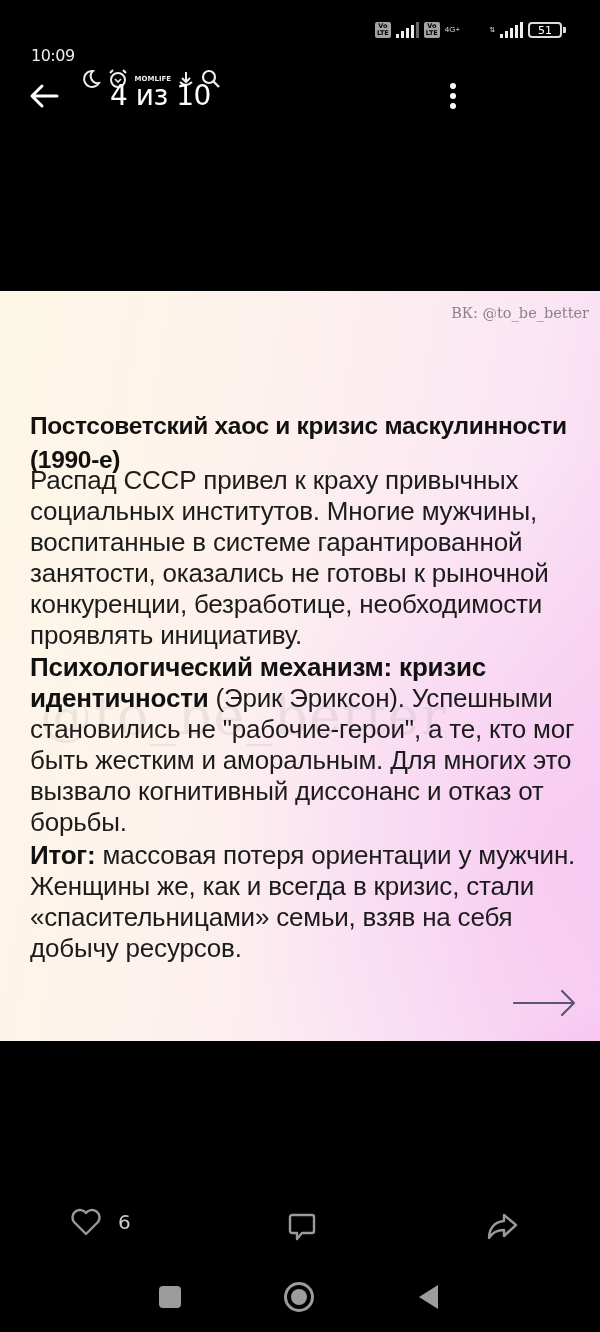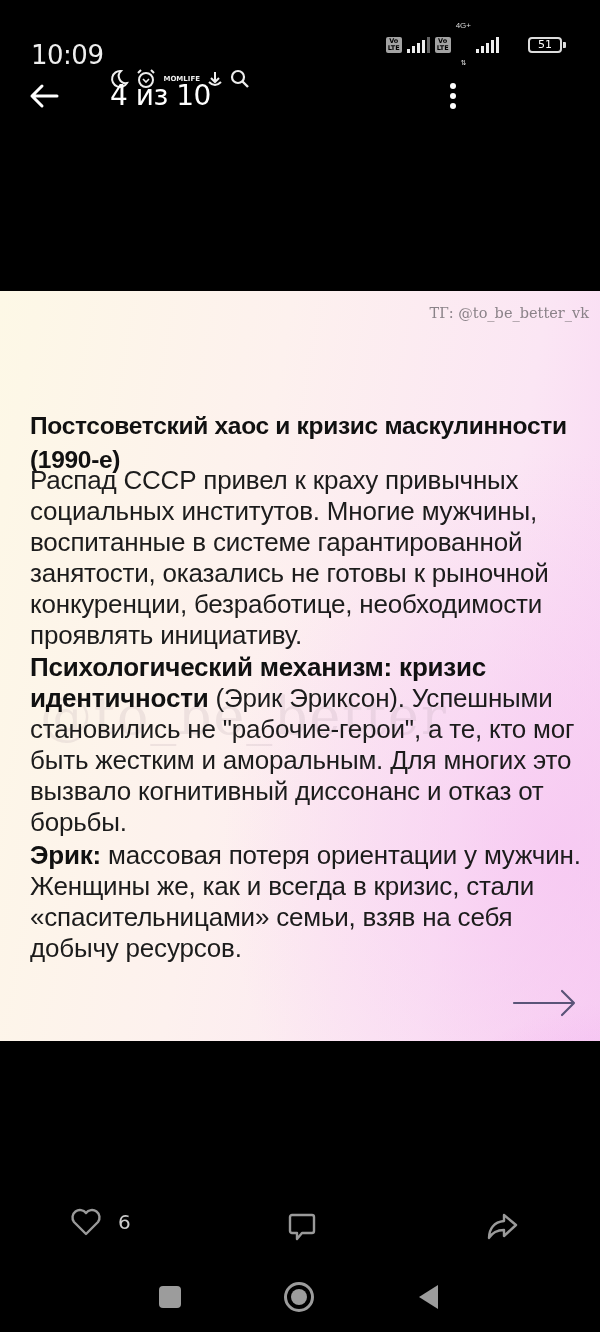--- a/index.html
+++ b/index.html
@@ -1,29 +1,29 @@
 <!DOCTYPE html>
 <html><head>
 <meta charset="utf-8">
 <style>
   * { box-sizing: border-box; margin: 0; padding: 0; }
   html, body { width: 600px; height: 1332px; background: #000; overflow: hidden; }
   body { position: relative; font-family: "Liberation Sans", sans-serif; color: #fff; }
 
   .status-bar { position: absolute; top: 0; left: 0; width: 600px; height: 66px; }
   .status-left { position: absolute; left: 31px; top: 20px; display: flex; align-items: center; gap: 6px; }
-  .time { font-size: 26px; font-family: "DejaVu Sans", sans-serif; color: #eee; letter-spacing: -0.5px; }
+  .time { font-size: 16px; font-family: "DejaVu Sans", sans-serif; color: #eee; letter-spacing: -0.5px; }
   .sicon { display: inline-flex; align-items: center; justify-content: center; color: #eee; margin-top: 48px; }
   .momlife { font-size: 7px; font-weight: bold; line-height: 7px; text-align: center; font-family: "DejaVu Sans", sans-serif; }
   .status-right { position: absolute; right: 34px; top: 22px; display: flex; align-items: center; gap: 5px; }
   .volte { background: #a3a3a3; color: #000; font-size: 6.5px; line-height: 7px; font-weight: bold; border-radius: 2px; padding: 1px 2px; text-align: center; font-family: "DejaVu Sans", sans-serif; }
   .bars { display: flex; align-items: flex-end; gap: 2px; height: 16px; }
   .bars span { width: 3px; background: #eee; display: block; }
-  .net4g { display: flex; flex-direction: column; align-items: center; font-size: 8px; line-height: 8px; color: #ddd; gap: 29px; }
-  .battery { width: 34px; height: 16px; border: 2px solid #ddd; border-radius: 4px; position: relative; display: flex; align-items: center; justify-content: center; font-size: 11px; color: #fff; font-family: "DejaVu Sans", sans-serif; margin-left: 24px; }
+  .net4g { display: flex; flex-direction: row; align-items: center; font-size: 8px; line-height: 8px; color: #ddd; gap: 29px; }
+  .battery { width: 34px; height: 16px; border: 2px solid #ddd; border-radius: 4px; position: relative; display: flex; align-items: center; justify-content: center; font-size: 11px; color: #fff; font-family: "DejaVu Sans", sans-serif; }
   .battery::before { content: ""; position: absolute; left: 2px; top: 2px; bottom: 2px; width: 48%; background: #444; border-radius: 1px; z-index: -1; }
   .battery-nub { width: 3px; height: 6px; background: #ddd; border-radius: 0 1px 1px 0; margin-left: -4px; }
 
   .app-bar { position: absolute; top: 66px; left: 0; width: 492px; height: 60px; }
   .back-btn { position: absolute; left: 24px; top: 12px; width: 40px; height: 36px; display: flex; align-items: center; justify-content: center; }
   .page-counter { position: absolute; left: 110px; top: 13px; font-size: 28px; font-family: "DejaVu Sans", sans-serif; color: #fff; letter-spacing: -0.5px; }
   .more-btn { position: absolute; right: 24px; top: 12px; width: 30px; height: 36px; display: flex; align-items: center; justify-content: center; }
 
   .slide { position: absolute; top: 291px; left: 0; width: 600px; height: 750px; overflow: hidden;
     background:
@@ -135,26 +135,26 @@
         <circle cx="4" cy="3" r="3" fill="#fff"></circle>
         <circle cx="4" cy="13" r="3" fill="#fff"></circle>
         <circle cx="4" cy="23" r="3" fill="#fff"></circle>
       </svg>
   </div>
 </div>
 
 <div class="slide">
   <div class="watermark">@to_be_better</div>
   <div class="socials">
-    <div>ТГ: @to_be_better_vk</div>
+    <div>ВК:  @to_be_better</div>
   </div>
   <div class="slide-title">Постсоветский хаос и кризис маскулинности (1990-е)</div>
   <div class="para p1">Распад СССР привел к краху привычных социальных институтов. Многие мужчины, воспитанные в системе гарантированной занятости, оказались не готовы к рыночной конкуренции, безработице, необходимости проявлять инициативу.</div>
   <div class="para p2"><b>Психологический механизм: кризис идентичности</b><span> (Эрик Эриксон). Успешными становились не "рабочие-герои", а те, кто мог быть жестким и аморальным. Для многих это вызвало когнитивный диссонанс и отказ от борьбы.</span></div>
-  <div class="para p3"><b>Эрик:</b><span> массовая потеря ориентации у мужчин. Женщины же, как и всегда в кризис, стали «спасительницами» семьи, взяв на себя добычу ресурсов.</span></div>
+  <div class="para p3"><b>Итог:</b><span> массовая потеря ориентации у мужчин. Женщины же, как и всегда в кризис, стали «спасительницами» семьи, взяв на себя добычу ресурсов.</span></div>
   <svg class="next-arrow" viewBox="0 0 66 30">
       <path d="M2 15 H62 M50 3 L62 15 L50 27" fill="none" stroke="#5a5478" stroke-width="2.2" stroke-linecap="round" stroke-linejoin="round"></path>
     </svg>
 </div>
 
 <div class="actions">
   <div class="like-btn">
     <svg width="32" height="28" viewBox="0 0 32 28">
         <path d="M16 26 L4 14 A7 7 0 0 1 16 5 A7 7 0 0 1 28 14 Z" fill="none" stroke="#9a9a9a" stroke-width="2.4" stroke-linejoin="round"></path>
       </svg>

